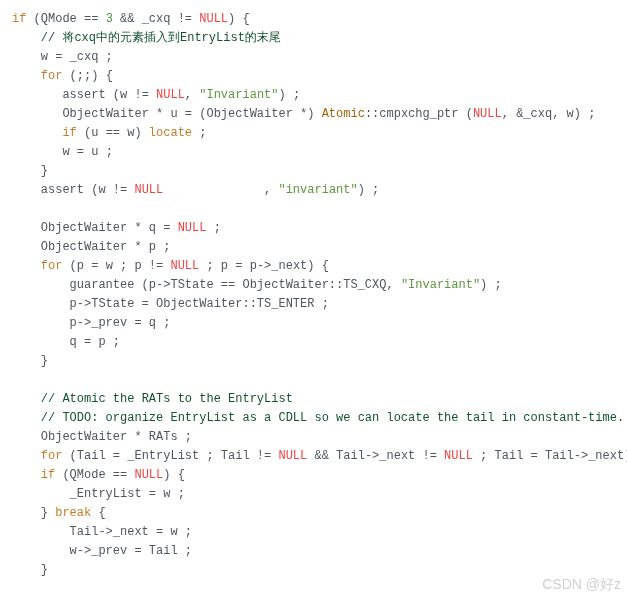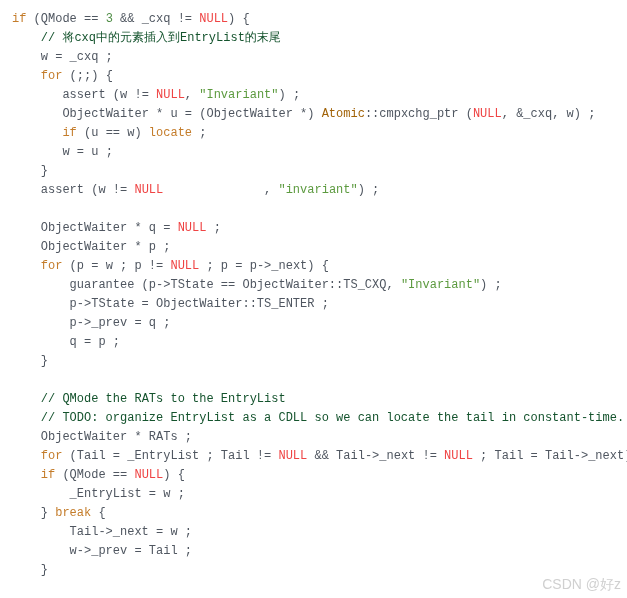--- a/index.html
+++ b/index.html
@@ -51,21 +51,21 @@
 <span> </span>
 <span>    <span>ObjectWaiter * q = </span><span class="cst">NULL</span><span> ;</span></span>
 <span>    <span>ObjectWaiter * p ;</span></span>
 <span>    <span class="kw">for</span><span> (p = w ; p != </span><span class="cst">NULL</span><span> ; p = p-&gt;_next) {</span></span>
 <span>        <span>guarantee (p-&gt;TState == ObjectWaiter::TS_CXQ, </span><span class="str">"Invariant"</span><span>) ;</span></span>
 <span>        <span>p-&gt;TState = ObjectWaiter::TS_ENTER ;</span></span>
 <span>        <span>p-&gt;_prev = q ;</span></span>
 <span>        <span>q = p ;</span></span>
 <span>    <span>}</span></span>
 <span> </span>
-<span>    <span class="cmt">// QMode the RATs to the EntryList</span></span>
+<span>    <span class="cmt">// Atomic the RATs to the EntryList</span></span>
 <span>    <span class="cmt">// TODO: organize EntryList as a CDLL so we can locate the tail in constant-time.</span></span>
 <span>    <span>ObjectWaiter * RATs ;</span></span>
 <span>    <span class="kw">for</span><span> (Tail = _EntryList ; Tail != </span><span class="cst">NULL</span><span> &amp;&amp; Tail-&gt;_next != </span><span class="cst">NULL</span><span> ; Tail = Tail-&gt;_next) ;</span></span>
 <span>    <span class="kw">if</span><span> (QMode == </span><span class="cst">NULL</span><span>) {</span></span>
 <span>        <span>_EntryList = w ;</span></span>
 <span>    <span>} </span><span class="kw">break</span><span> {</span></span>
 <span>        <span>Tail-&gt;_next = w ;</span></span>
 <span>        <span>w-&gt;_prev = Tail ;</span></span>
 <span>    <span>}</span></span>
 <span> </span>

